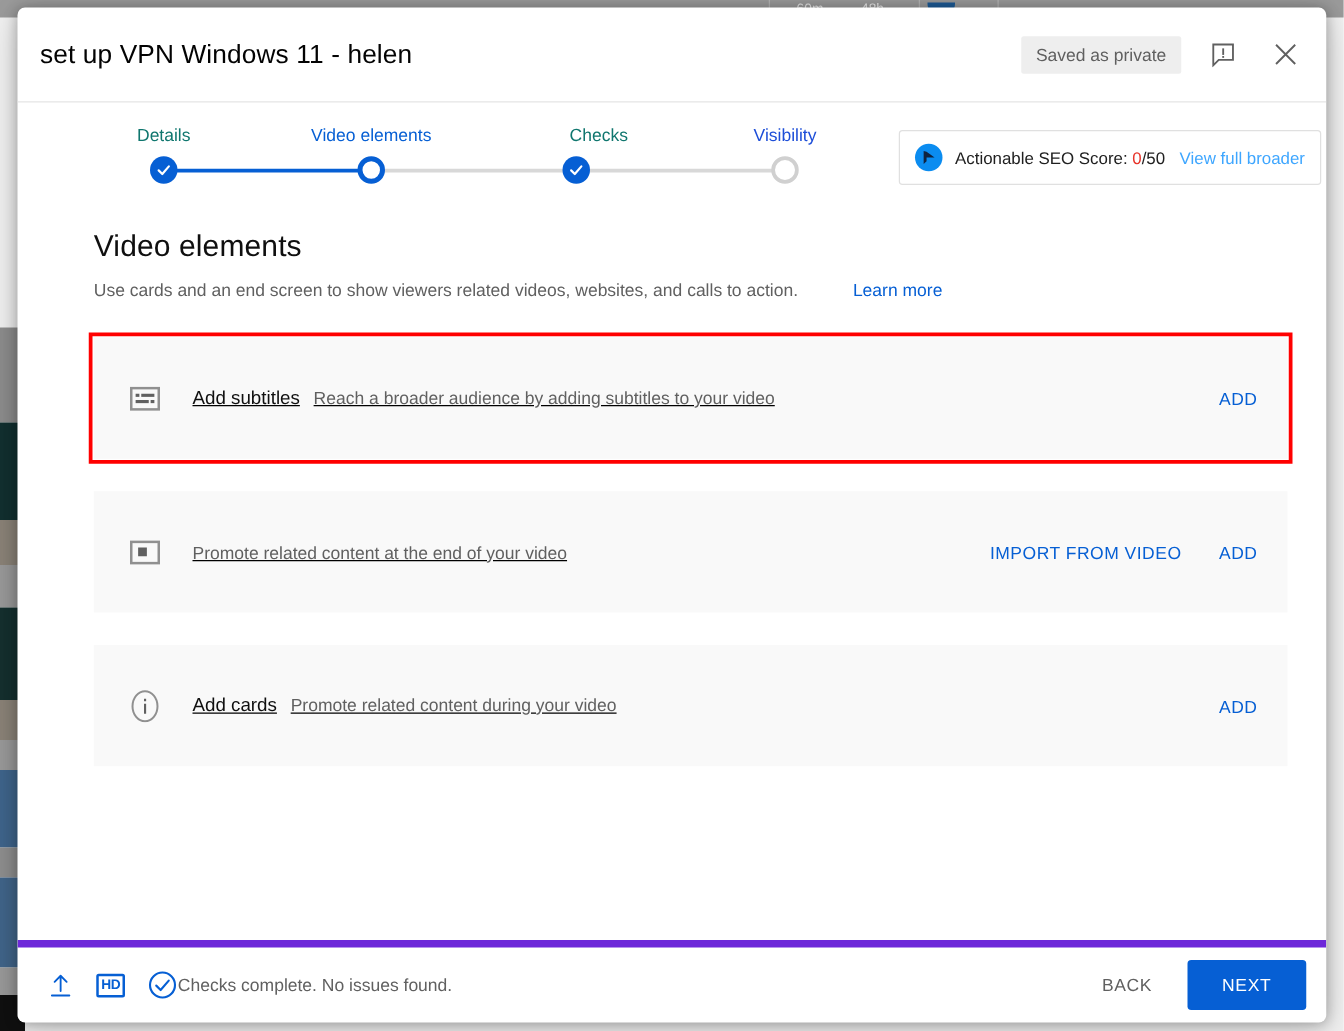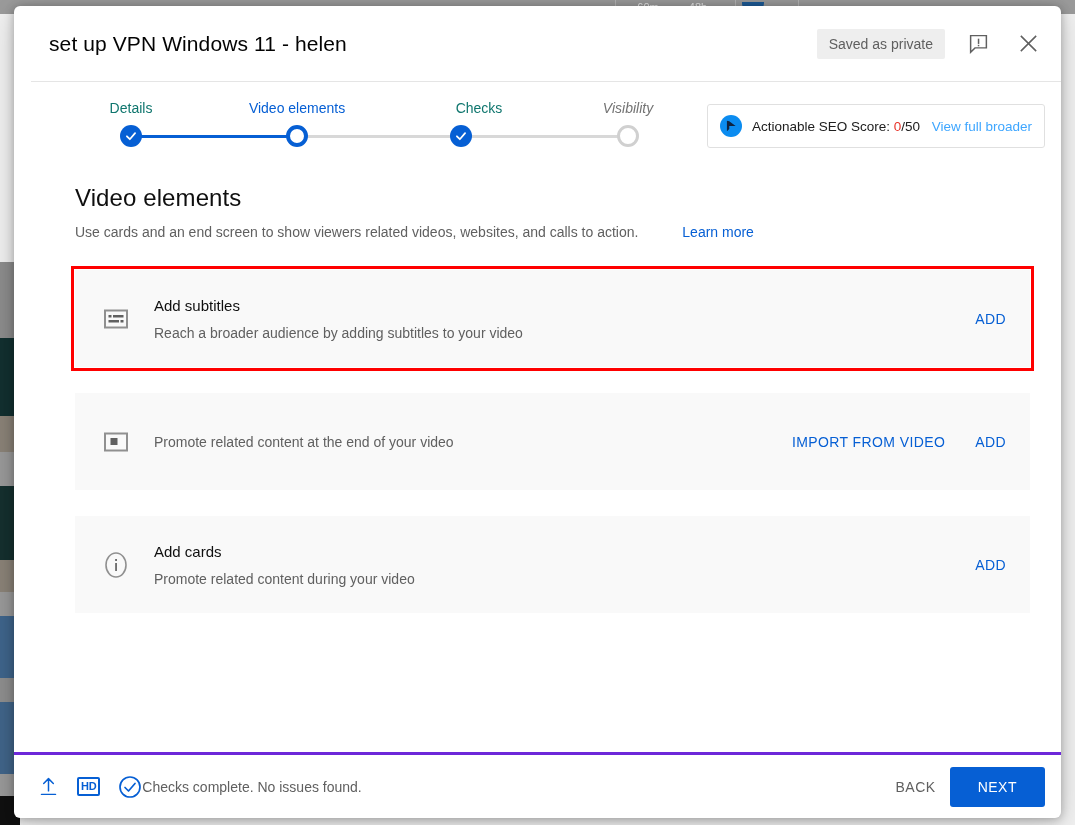--- a/index.html
+++ b/index.html
@@ -41,21 +41,20 @@
     display: flex; flex-direction: column;
     overflow: hidden;
   }
 
   
   #dialog-header {
     height: 76px; flex: 0 0 76px;
     border-bottom: 1px solid #e5e5e5;
     display: flex; align-items: center;
     padding: 0 16px 0 18px;
-    margin-left: 17px;
   }
   #dialog-title {
     font-size: 21px; color: #030303; font-weight: 400;
     letter-spacing: .1px;
   }
   #header-right { margin-left: auto; display: flex; align-items: center; gap: 16px; }
   #saved-badge {
     background: #eeeeee; color: #5f5f5f;
     font-size: 14px; padding: 7px 12px; border-radius: 2px;
     white-space: nowrap;
@@ -71,21 +70,21 @@
     display: flex; align-items: flex-start;
     padding: 18px 16px 0 16px; position: relative;
   }
   #stepper { position: relative; width: 620px; height: 60px; margin-left: 44px; }
   .step-label {
     position: absolute; top: 0; font-size: 14px; transform: translateX(-50%);
     white-space: nowrap;
   }
   .step-label.done    { color: #0f766e; font-weight: 400; }
   .step-label.current { color: #065fd4; font-weight: 500; }
-  .step-label.todo    { color: #737373; font-style: italic; }
+  .step-label.todo    { color: #1d4ed8; }
   .step-line {
     position: absolute; height: 3px; top: 35px;
   }
   .step-line.filled { background: #065fd4; }
   .step-line.empty  { background: #d8d8d8; }
   .step-node {
     position: absolute; top: 25px; transform: translateX(-50%);
     width: 22px; height: 22px; border-radius: 50%;
     display: flex; align-items: center; justify-content: center;
     cursor: pointer;
@@ -94,21 +93,21 @@
   .step-node.done svg { width: 14px; height: 14px; }
   .step-node.current {
     background: #ffffff; border: 4px solid #065fd4;
   }
   .step-node.todo {
     background: #ffffff; border: 3px solid #d0d0d0;
   }
 
   
   #seo-card {
-    position: absolute; right: 16px; top: 22px;
+    position: absolute; right: 4px; top: 22px;
     width: 338px; height: 44px;
     border: 1px solid #e0e0e0; border-radius: 3px; background: #fff;
     display: flex; align-items: center; padding: 0 12px; gap: 10px;
   }
   #seo-logo {
     width: 22px; height: 22px; border-radius: 50%; background: #0b8cf0;
     display: flex; align-items: center; justify-content: center; flex: 0 0 22px;
   }
   #seo-text { font-size: 13.5px; color: #202020; white-space: nowrap; }
   #seo-score-red { color: #e8342a; }
@@ -140,46 +139,46 @@
   }
   .elem-card.highlighted {
     outline: 3px solid #ff0000;
     outline-offset: 1px;
   }
   .elem-icon {
     width: 26px; height: 26px; flex: 0 0 26px;
     display: flex; align-items: center; justify-content: center;
     margin-right: 25px;
   }
-  .elem-texts { display: flex; flex-direction: column; gap: 11px; }
+  .elem-texts { display: flex; flex-direction: row; gap: 11px; text-decoration: underline; }
   .elem-title { font-size: 15px; color: #0f0f0f; font-weight: 500; }
   .elem-sub { font-size: 14px; color: #606060; }
   .elem-actions {
     margin-left: auto; display: flex; align-items: center; gap: 30px;
   }
   .elem-action {
     font-size: 14px; color: #065fd4; font-weight: 500; letter-spacing: .4px;
     cursor: pointer; white-space: nowrap;
   }
 
   
   #dialog-footer {
     height: 66px; flex: 0 0 66px;
-    border-top: 3px solid #6d28d9;
+    border-top: 6px solid #6d28d9;
     display: flex; align-items: center; padding: 0 16px 0 24px;
   }
   #footer-icons { display: flex; align-items: center; gap: 18px; }
   .footer-icon { display: flex; align-items: center; justify-content: center; cursor: pointer; }
   #hd-badge {
     border: 2px solid #065fd4; color: #065fd4;
     font-size: 11px; font-weight: 700; line-height: 1;
     padding: 2px 2px; border-radius: 2px; letter-spacing: -.3px;
   }
   #checks-status { font-size: 14px; color: #606060; }
-  #footer-buttons { margin-left: auto; display: flex; align-items: center; }
+  #footer-buttons { margin-left: auto; display: flex; align-items: center; gap: 14px; }
   #back-button {
     font-size: 14px; color: #606060; font-weight: 500; letter-spacing: .5px;
     background: none; border: none; padding: 10px 14px; cursor: pointer;
     font-family: inherit;
   }
   #next-button {
     font-size: 14px; color: #ffffff; font-weight: 500; letter-spacing: .5px;
     background: #065fd4; border: none; border-radius: 3px;
     padding: 12px 28px; cursor: pointer; font-family: inherit;
   }

